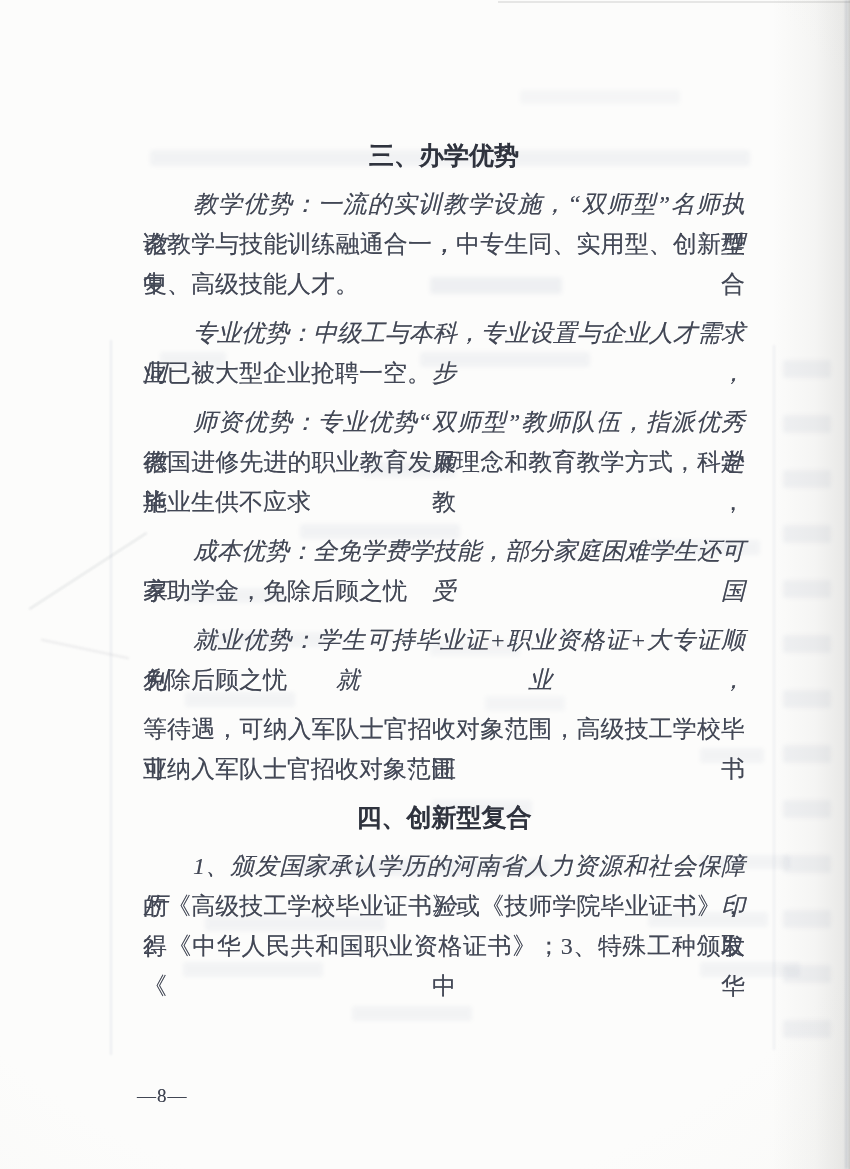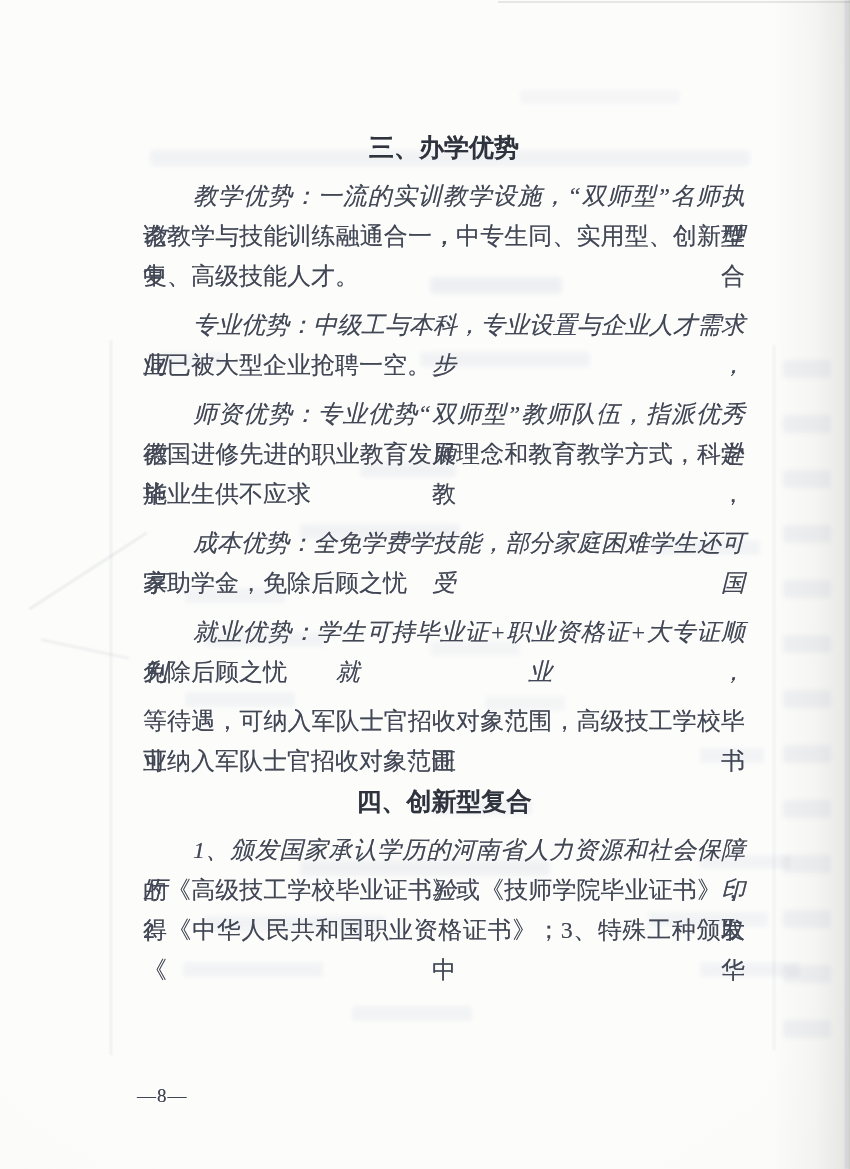--- a/index.html
+++ b/index.html
@@ -16,21 +16,21 @@
   
   .page::after{
     content:"";position:absolute;top:0;right:0;width:78px;height:100%;
     background:linear-gradient(90deg, rgba(0,0,0,0) 0%, rgba(150,150,145,0.07) 55%, rgba(120,120,115,0.16) 97%, rgba(90,90,85,0.30) 100%);
     pointer-events:none;
   }
   .content{
     position:absolute;left:143px;top:127px;width:602px;
   }
   .doc-heading{
-    margin:0;
+    margin:8px;
     font-family:"Liberation Sans","DejaVu Sans",sans-serif;
     font-weight:700;font-size:25px;line-height:40px;
     text-align:center;color:#2f333e;
     text-shadow:0 0 0.6px rgba(47,51,62,.5);
   }
   .para{
     margin:9px 0 0 0;
     font-size:24px;line-height:40px;color:#424755;
     text-shadow:0 0 0.5px rgba(66,71,85,.5);
   }

